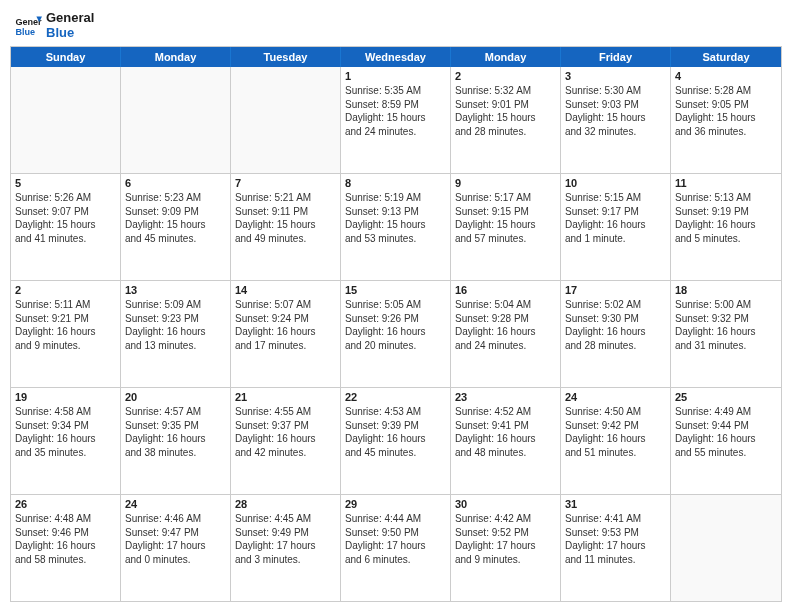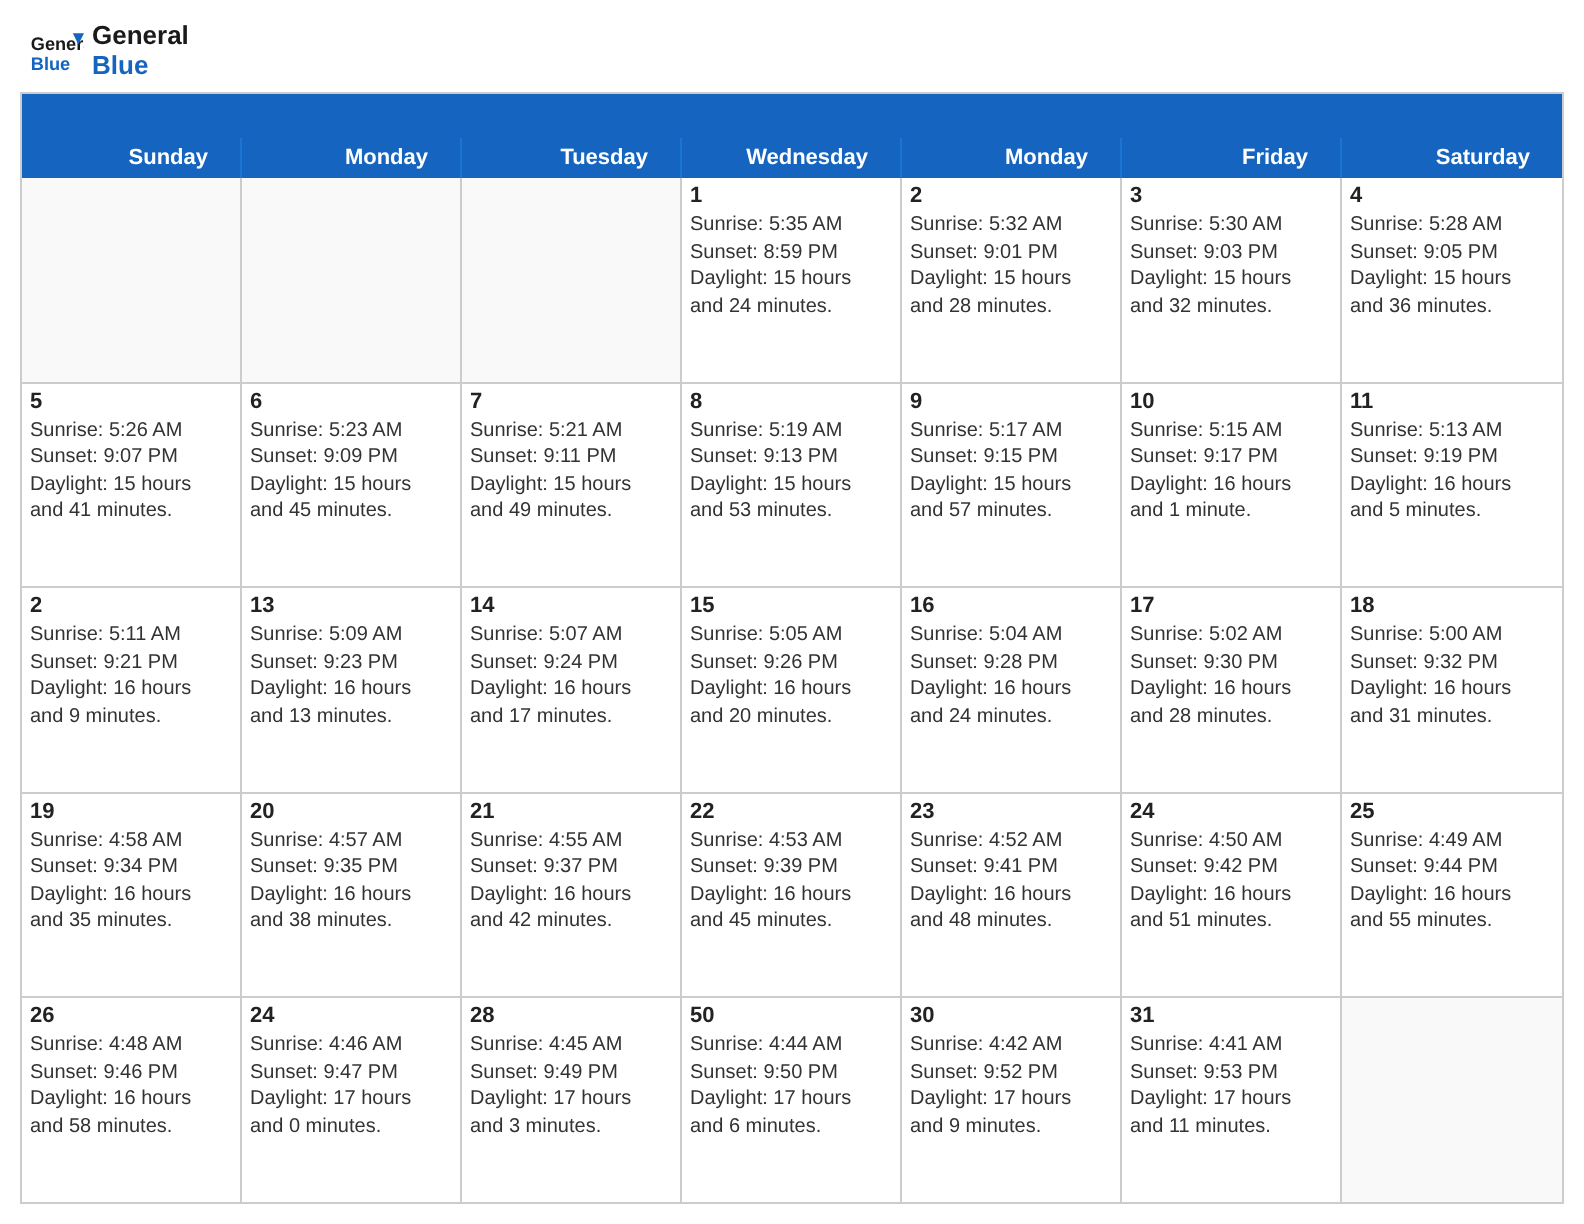--- a/index.html
+++ b/index.html
@@ -54,23 +54,22 @@
     .cal-header {
       display: grid;
       grid-template-columns: repeat(7, 1fr);
       background: #1565c0;
     }
     .cal-header-cell {
       color: #fff;
       font-size: 11px;
       font-weight: bold;
       padding: 4px 16px;
-      text-align: right;
+      text-align: center;
       border-right: 1px solid #1976d2;
-      margin-top: 22px;
     }
     .cal-header-cell:last-child { border-right: none; }
     .cal-body {
       flex: 1;
       display: flex;
       flex-direction: column;
     }
     .cal-row {
       display: grid;
       grid-template-columns: repeat(7, 1fr);
@@ -252,21 +251,21 @@
           </div>
           <div class="cal-cell">
             <span class="day-num">24</span>
             <div class="cell-text">Sunrise: 4:46 AM<br>Sunset: 9:47 PM<br>Daylight: 17 hours<br>and 0 minutes.</div>
           </div>
           <div class="cal-cell">
             <span class="day-num">28</span>
             <div class="cell-text">Sunrise: 4:45 AM<br>Sunset: 9:49 PM<br>Daylight: 17 hours<br>and 3 minutes.</div>
           </div>
           <div class="cal-cell">
-            <span class="day-num">50</span>
+            <span class="day-num">29</span>
             <div class="cell-text">Sunrise: 4:44 AM<br>Sunset: 9:50 PM<br>Daylight: 17 hours<br>and 6 minutes.</div>
           </div>
           <div class="cal-cell">
             <span class="day-num">30</span>
             <div class="cell-text">Sunrise: 4:42 AM<br>Sunset: 9:52 PM<br>Daylight: 17 hours<br>and 9 minutes.</div>
           </div>
           <div class="cal-cell">
             <span class="day-num">31</span>
             <div class="cell-text">Sunrise: 4:41 AM<br>Sunset: 9:53 PM<br>Daylight: 17 hours<br>and 11 minutes.</div>
           </div>

